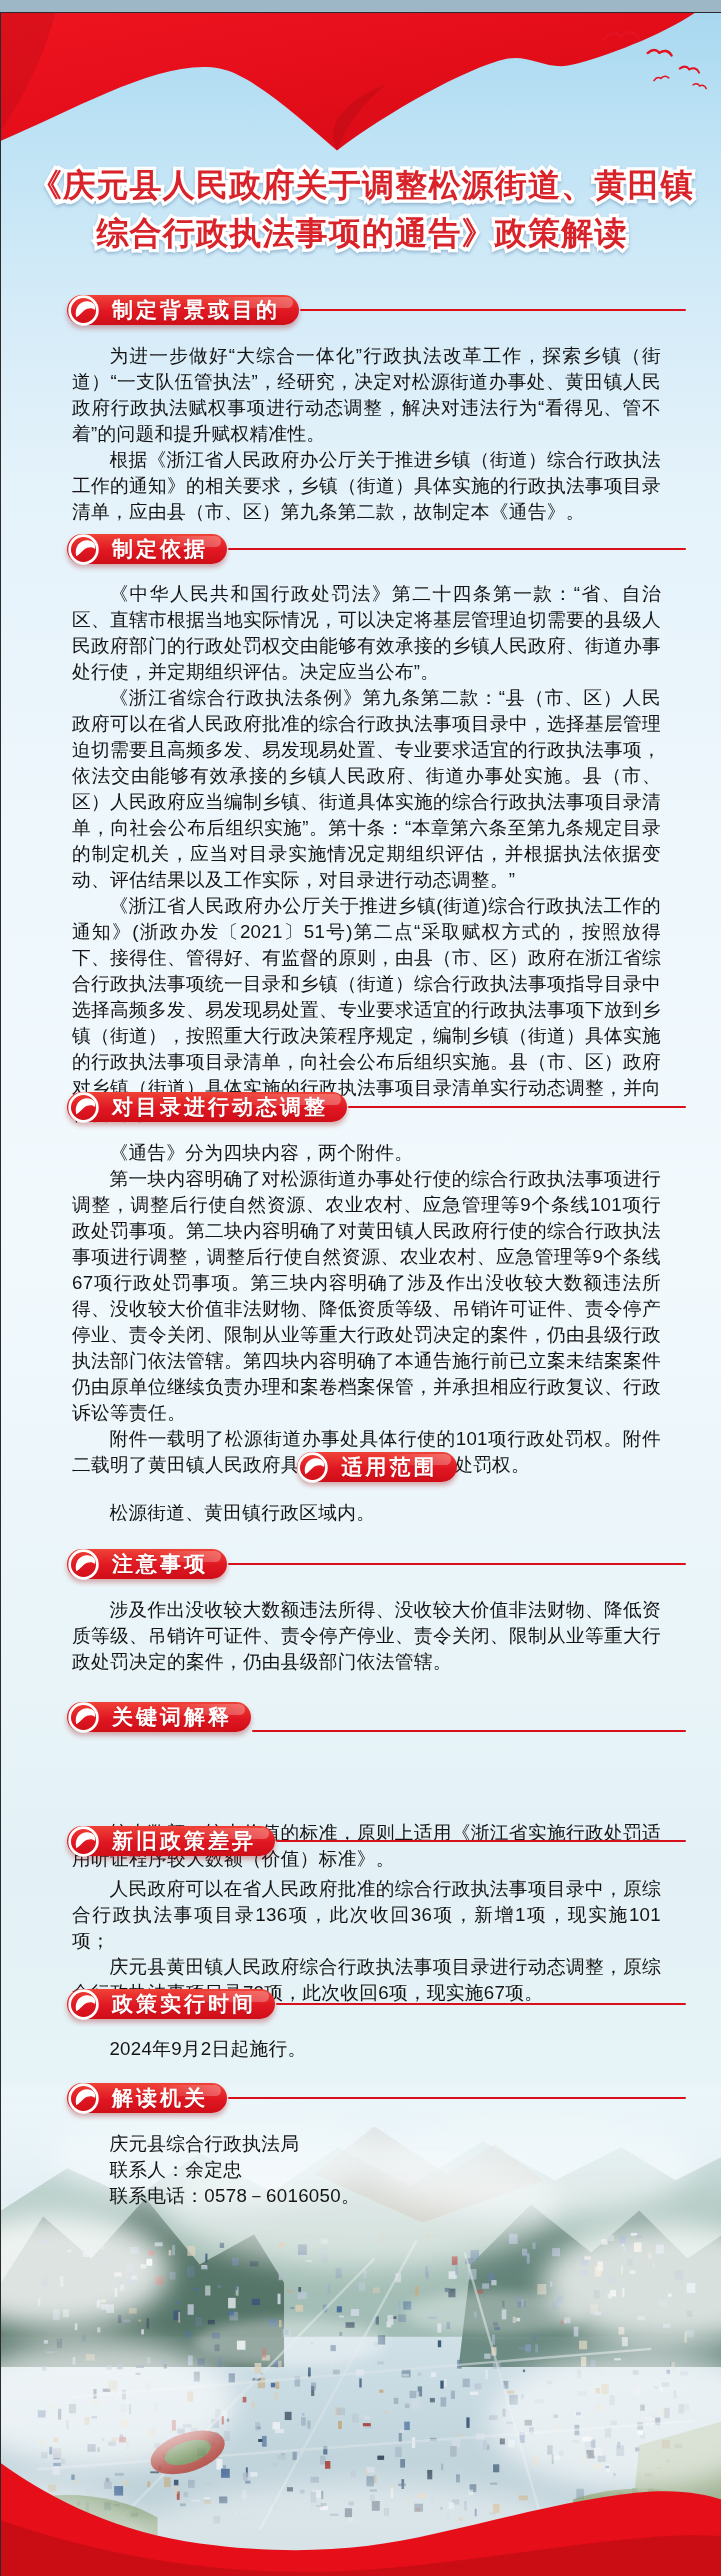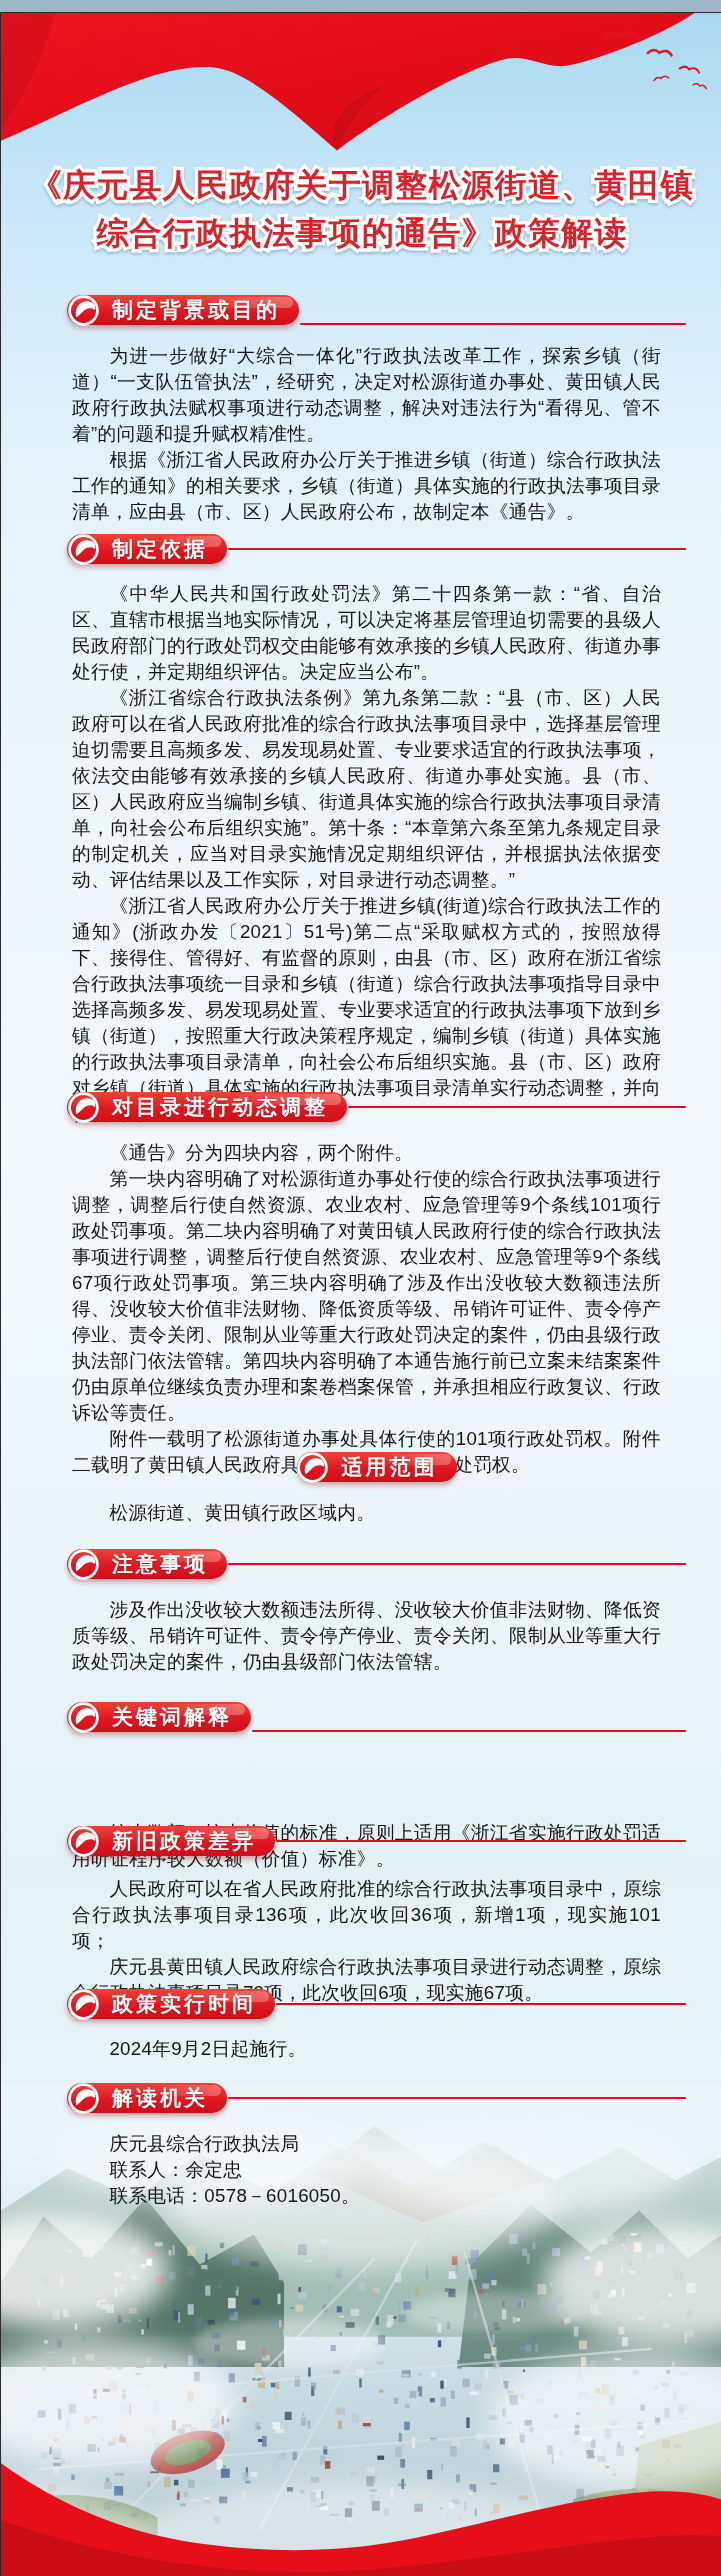--- a/index.html
+++ b/index.html
@@ -91,33 +91,33 @@
     <span class="title-line">
       <span class="stroke">《庆元县人民政府关于调整松源街道、黄田镇</span>
       <span class="fill">《庆元县人民政府关于调整松源街道、黄田镇</span>
     </span>
     <span class="title-line">
       <span class="stroke">综合行政执法事项的通告》政策解读</span>
       <span class="fill">综合行政执法事项的通告》政策解读</span>
     </span>
   </div>
 
-  <div class="sec-header" style="top:282px;align-items:flex-end;">
+  <div class="sec-header" style="top:282px;">
     <div class="capsule">
       <svg class="cap-icon" viewBox="0 0 58 58">
         <circle cx="29" cy="29" r="23" fill="none" stroke="#ffffff" stroke-width="4.5"></circle>
         <path fill="#ffffff" d="M17,40 C13,24 24,12 38,14 C46,15 50,22 48,28 C44,24 36,24 30,29 C24,34 22,38 17,40 Z"></path>
       </svg>
       <span class="cap-label">制定背景或目的</span>
     </div>
     <div class="rule"></div>
   </div>
   <div class="sec-text" style="top:330px;">
     <p>为进一步做好“大综合一体化”行政执法改革工作，探索乡镇（街道）“一支队伍管执法”，经研究，决定对松源街道办事处、黄田镇人民政府行政执法赋权事项进行动态调整，解决对违法行为“看得见、管不着”的问题和提升赋权精准性。</p>
-    <p>根据《浙江省人民政府办公厅关于推进乡镇（街道）综合行政执法工作的通知》的相关要求，乡镇（街道）具体实施的行政执法事项目录清单，应由县（市、区）人民政府公布，故制定本《通告》。</p>
+    <p>根据《浙江省人民政府办公厅关于推进乡镇（街道）综合行政执法工作的通知》的相关要求，乡镇（街道）具体实施的行政执法事项目录清单，应由县（市、区）第九条第二款，故制定本《通告》。</p>
   </div>
 
   <div class="sec-header" style="top:521px;">
     <div class="capsule">
       <svg class="cap-icon" viewBox="0 0 58 58">
         <circle cx="29" cy="29" r="23" fill="none" stroke="#ffffff" stroke-width="4.5"></circle>
         <path fill="#ffffff" d="M17,40 C13,24 24,12 38,14 C46,15 50,22 48,28 C44,24 36,24 30,29 C24,34 22,38 17,40 Z"></path>
       </svg>
       <span class="cap-label">制定依据</span>
     </div>

